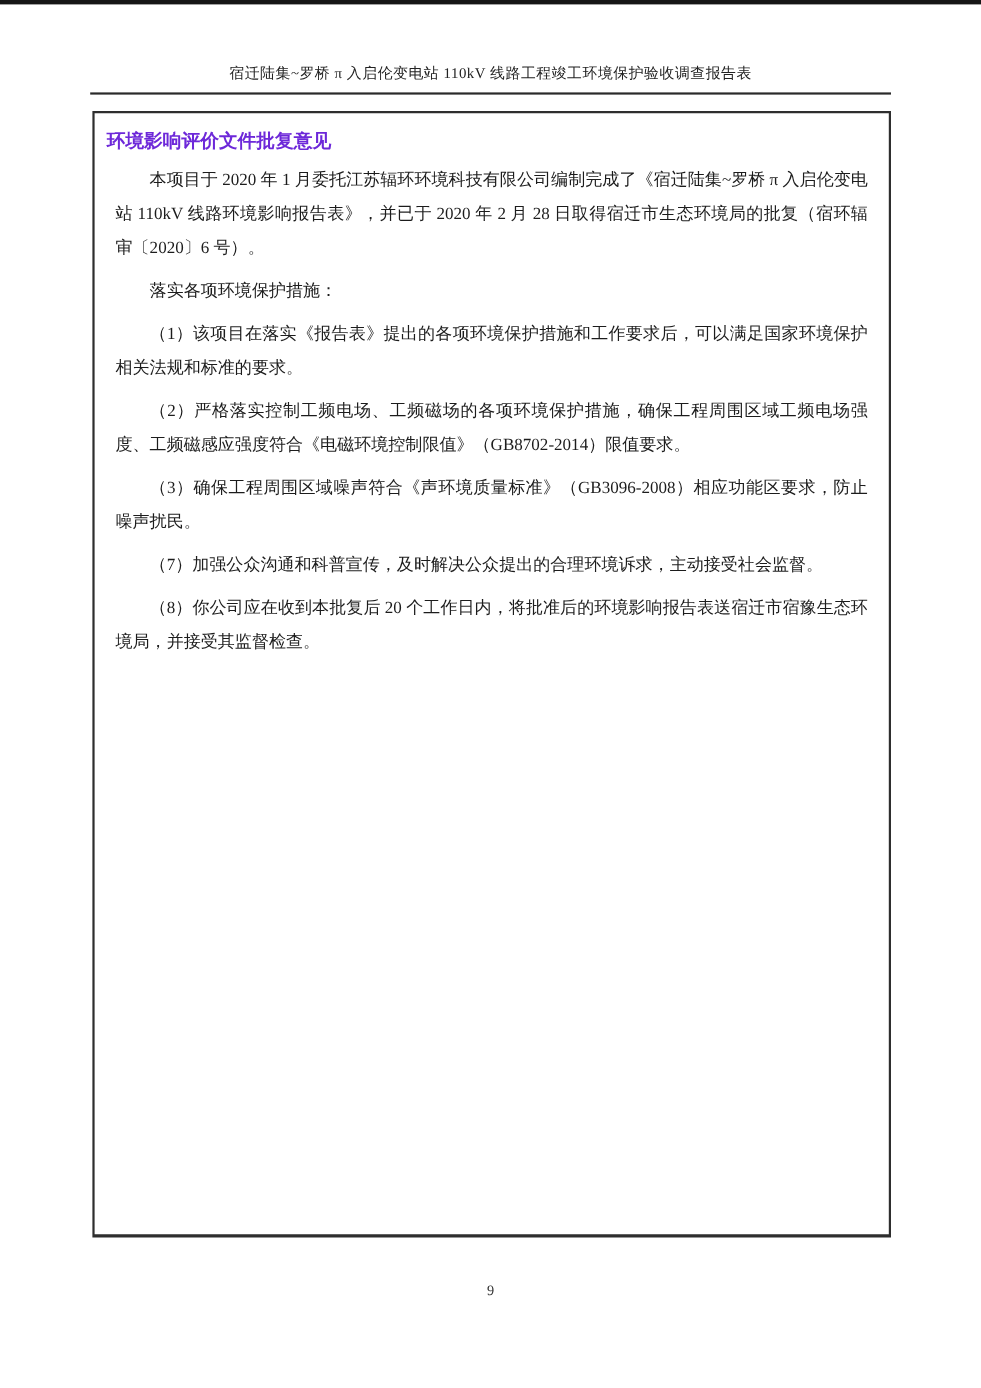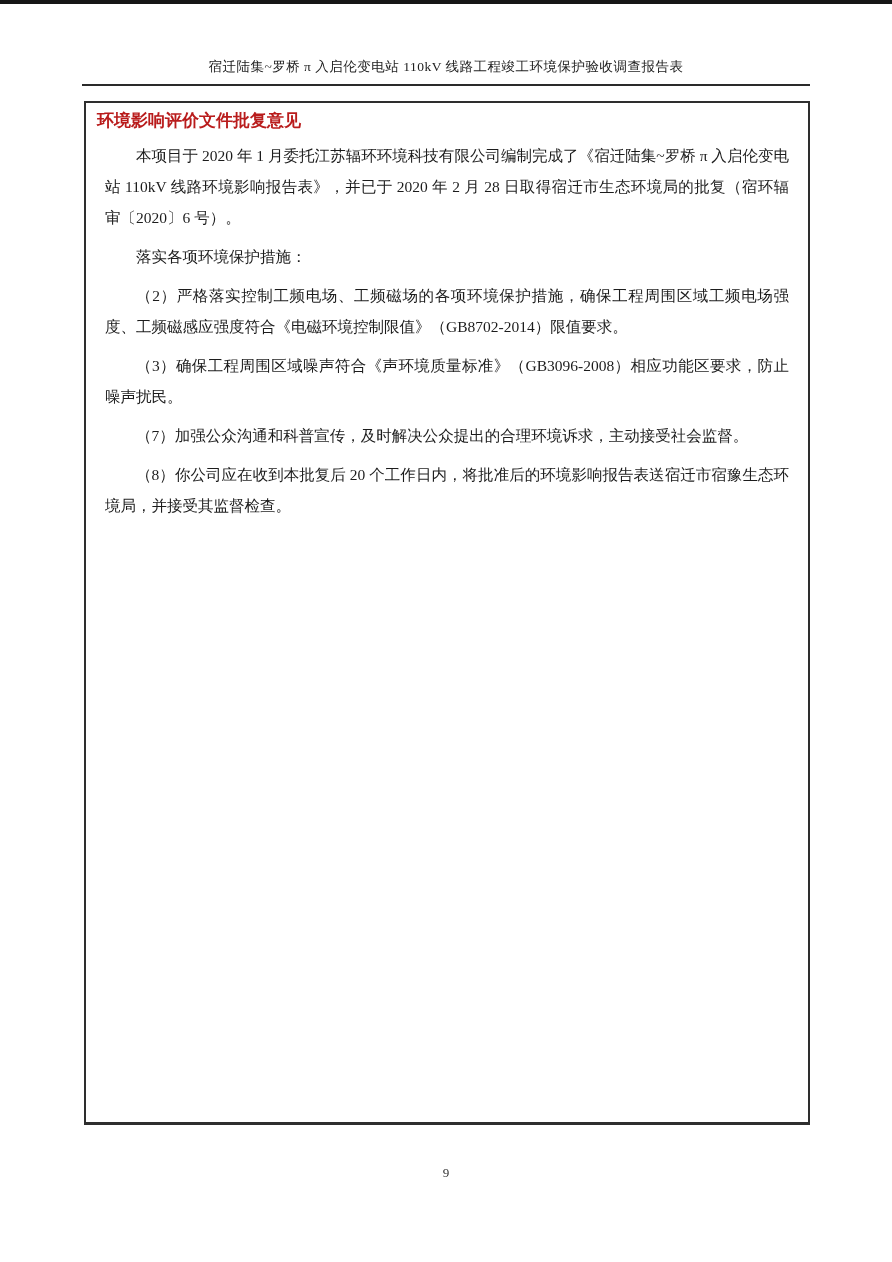--- a/index.html
+++ b/index.html
@@ -49,25 +49,25 @@
     left: 84px;
     width: 726px;
     height: 1024px;
     box-sizing: border-box;
     border: 2px solid #2e2e2e;
     border-bottom-width: 3px;
     padding: 6px 11px 0 11px;
     background: #ffffff;
   }
   .box-title {
-    margin: 0 0 7px 0;
+    margin: 8px 0 7px 0;
     font-size: 17px;
     font-weight: bold;
     line-height: 23px;
-    color: #b91c1c;
+    color: #6d28d9;
   }
   .body-text p {
     margin: 8px;
     font-size: 15.5px;
     line-height: 31px;
     text-align: justify;
     text-indent: 2em;
     color: #1c1c1c;
   }
   .page-number {
@@ -90,20 +90,21 @@
   <div class="header-title">宿迁陆集~罗桥 π 入启伦变电站 110kV 线路工程竣工环境保护验收调查报告表</div>
 
   <div class="header-rule"></div>
 
   <div class="main-box">
     <div class="box-title">环境影响评价文件批复意见</div>
 
     <div class="body-text">
       <p>本项目于 2020 年 1 月委托江苏辐环环境科技有限公司编制完成了《宿迁陆集~罗桥 π 入启伦变电站 110kV 线路环境影响报告表》，并已于 2020 年 2 月 28 日取得宿迁市生态环境局的批复（宿环辐审〔2020〕6 号）。</p>
       <p>落实各项环境保护措施：</p>
+      <p>（1）该项目在落实《报告表》提出的各项环境保护措施和工作要求后，可以满足国家环境保护相关法规和标准的要求。</p>
       <p>（2）严格落实控制工频电场、工频磁场的各项环境保护措施，确保工程周围区域工频电场强度、工频磁感应强度符合《电磁环境控制限值》（GB8702-2014）限值要求。</p>
       <p>（3）确保工程周围区域噪声符合《声环境质量标准》（GB3096-2008）相应功能区要求，防止噪声扰民。</p>
       <p>（7）加强公众沟通和科普宣传，及时解决公众提出的合理环境诉求，主动接受社会监督。</p>
       <p>（8）你公司应在收到本批复后 20 个工作日内，将批准后的环境影响报告表送宿迁市宿豫生态环境局，并接受其监督检查。</p>
     </div>
   </div>
 
   <div class="page-number">9</div>
 
 </div>

